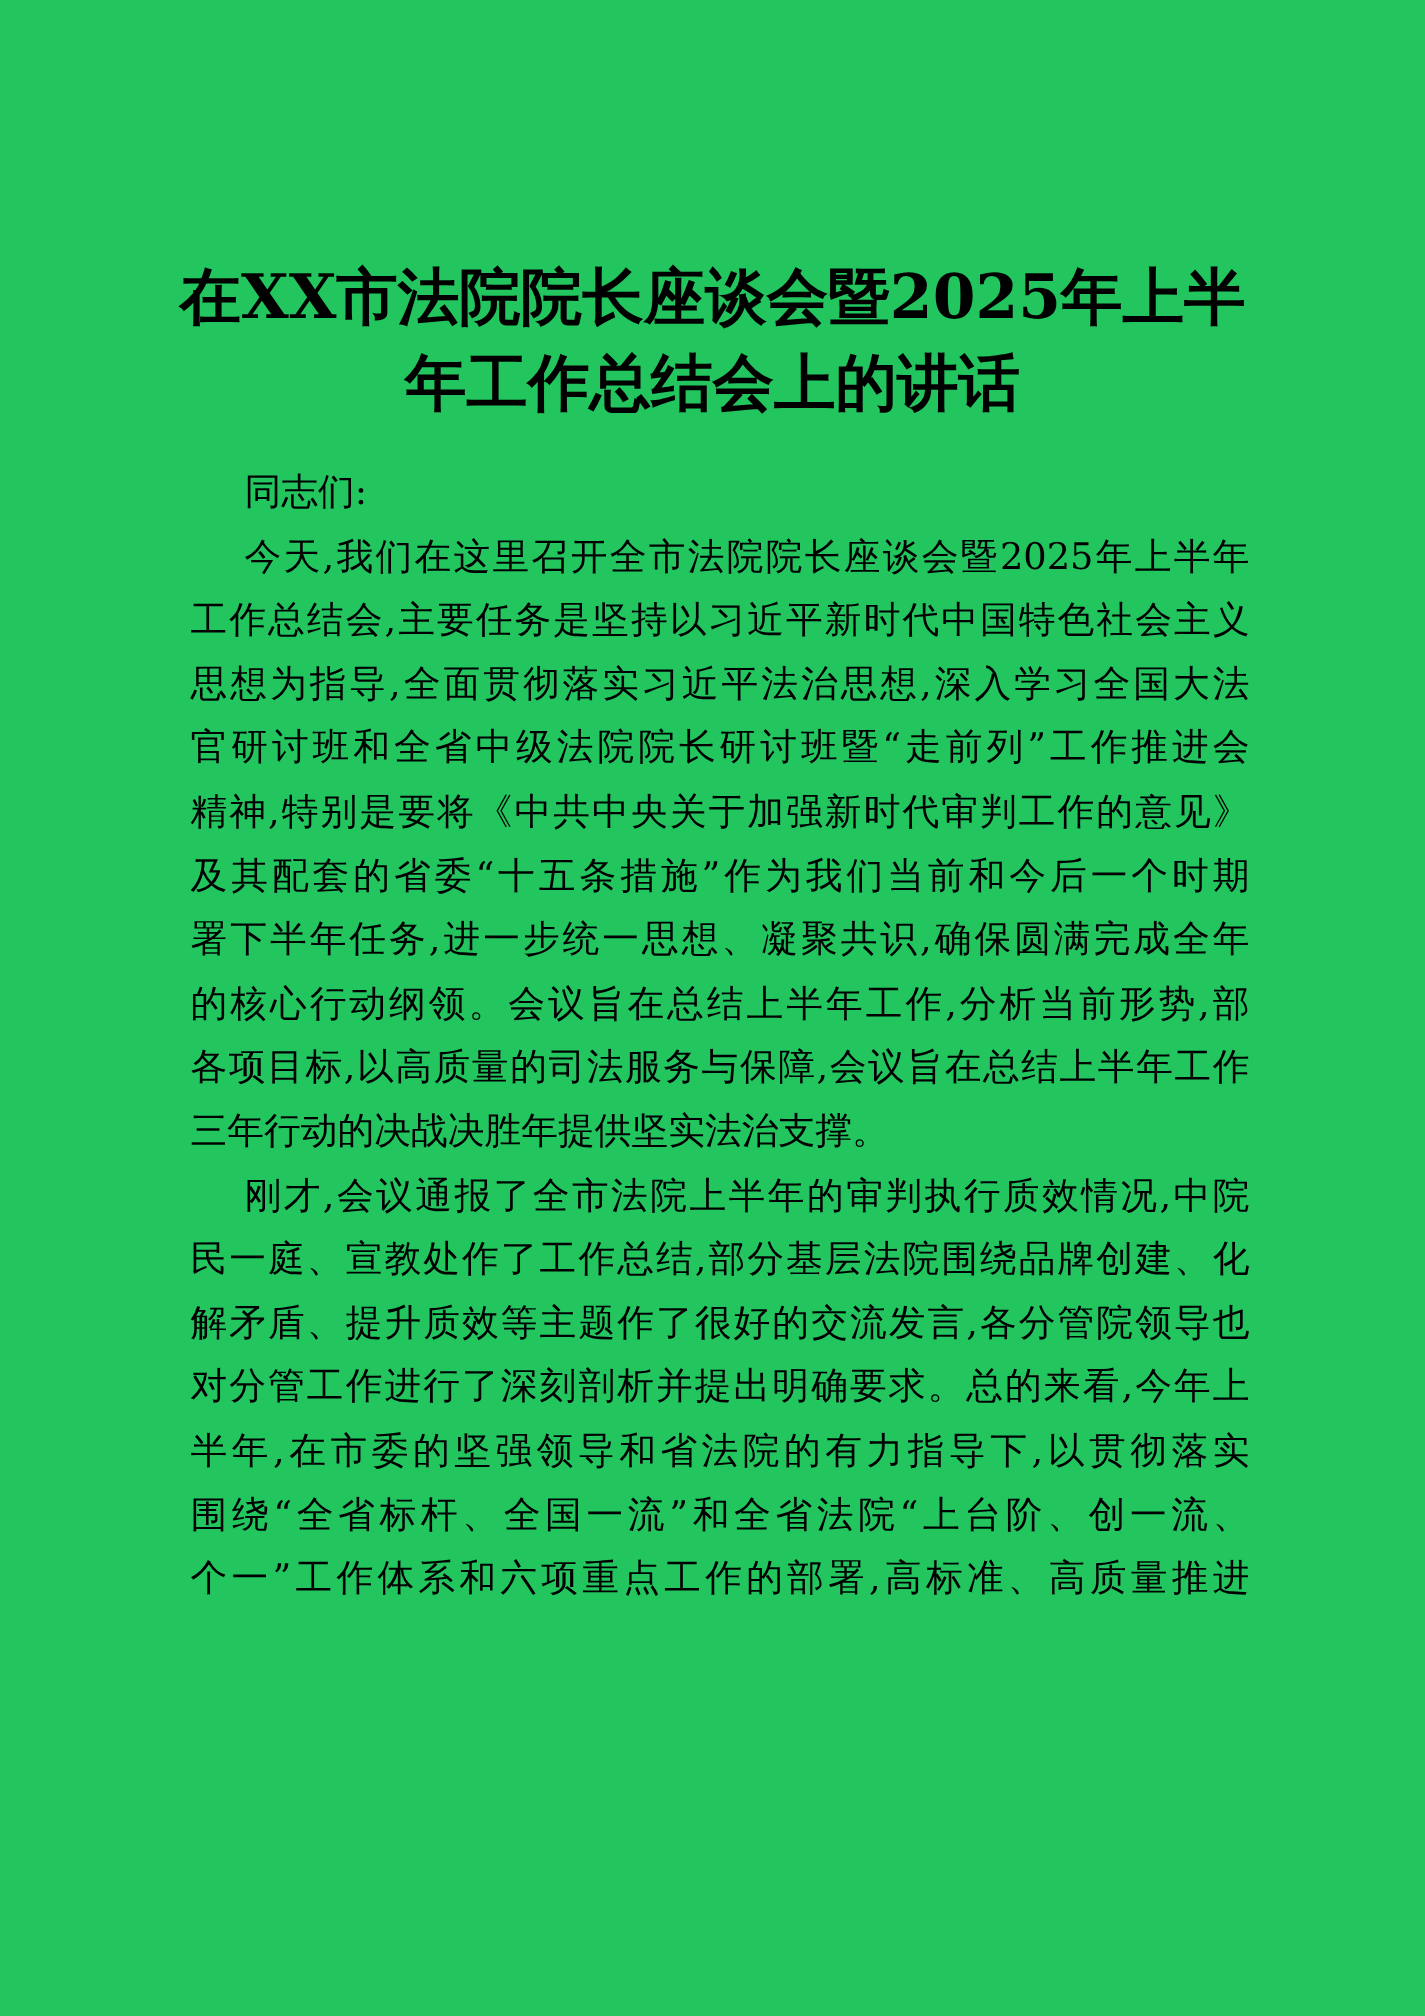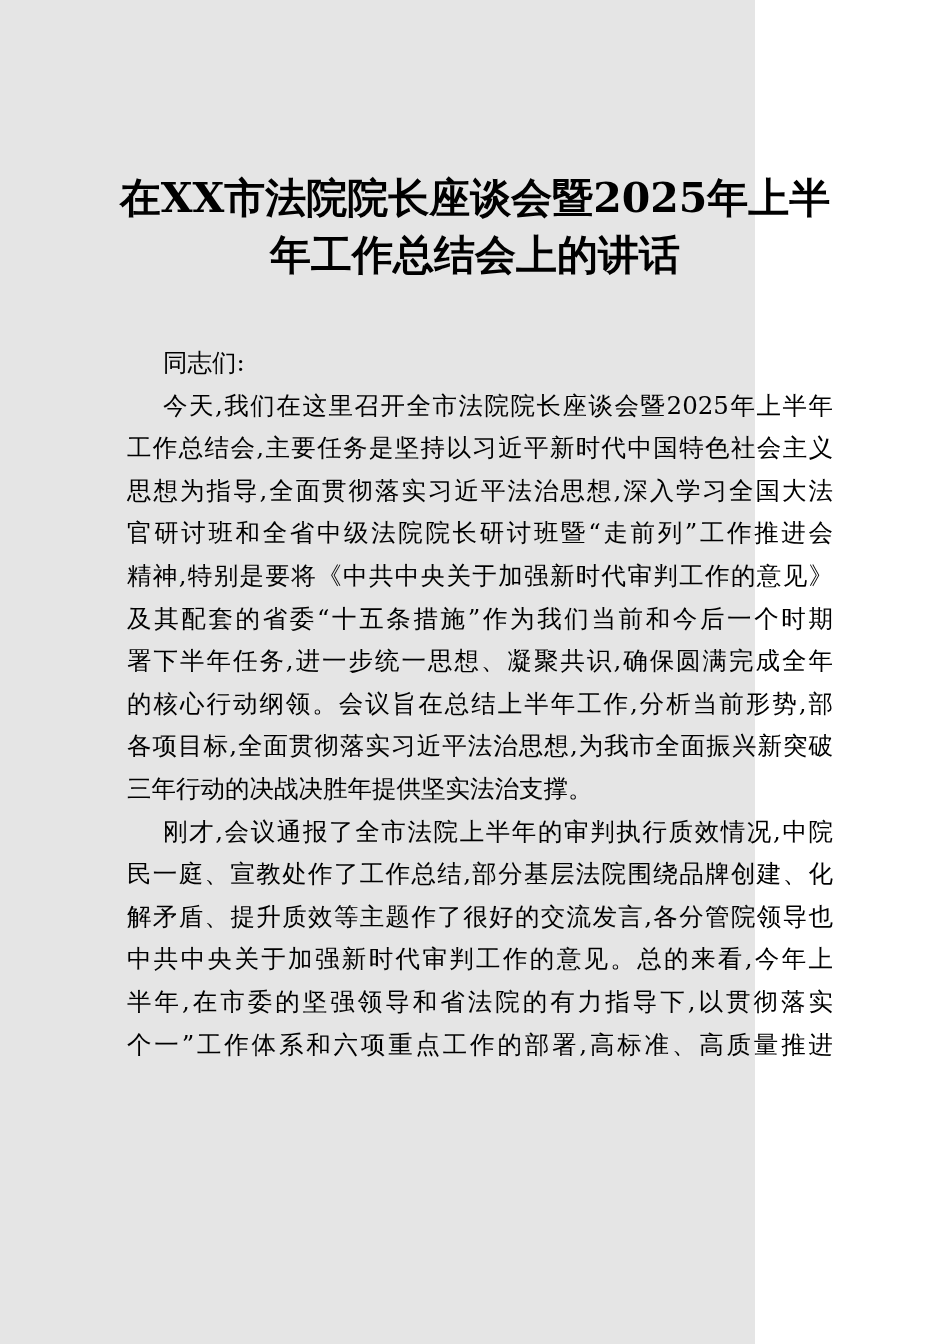--- a/index.html
+++ b/index.html
@@ -1,26 +1,26 @@
 <!DOCTYPE html>
 <html><head>
   <meta charset="utf-8">
   <style>
     html, body { margin: 0; padding: 0; background: #ffffff; }
     body { width: 950px; height: 1344px; position: relative; overflow: hidden; }
-    .page { position: absolute; left: 0; top: 0; width: 755px; height: 1344px; background: #e5e5e5; }
+    .page { position: absolute; left: 0; top: 0; width: 950px; height: 1344px; background: #22c55e; }
     .title {
       position: absolute; left: 100px; width: 750px; text-align: center;
       font-family: "DejaVu Serif", "Liberation Serif", serif;
       font-weight: bold; font-size: 41px; color: #000; line-height: 57px;
       top: 170px;
     }
     .title .tline { display: block; white-space: nowrap; }
     .body {
-      position: absolute; left: 127px; top: 342px; width: 706px;
+      position: absolute; left: 127px; top: 307px; width: 706px;
       font-family: "DejaVu Serif", "Liberation Serif", serif;
       font-size: 24.5px; color: #000;
     }
     .line { display: block; height: 42.6px; line-height: 42.6px; white-space: nowrap; text-align: justify; text-align-last: justify; }
     .line.indent { padding-left: 36px; }
     .line.last { text-align-last: left; }
   </style>
 </head>
 <body>
 
@@ -36,27 +36,28 @@
 
     <div>
       <span class="line indent">今天,我们在这里召开全市法院院长座谈会暨2025年上半年</span>
       <span class="line">工作总结会,主要任务是坚持以习近平新时代中国特色社会主义</span>
       <span class="line">思想为指导,全面贯彻落实习近平法治思想,深入学习全国大法</span>
       <span class="line">官研讨班和全省中级法院院长研讨班暨“走前列”工作推进会</span>
       <span class="line">精神,特别是要将《中共中央关于加强新时代审判工作的意见》</span>
       <span class="line">及其配套的省委“十五条措施”作为我们当前和今后一个时期</span>
       <span class="line">署下半年任务,进一步统一思想、凝聚共识,确保圆满完成全年</span>
       <span class="line">的核心行动纲领。会议旨在总结上半年工作,分析当前形势,部</span>
-      <span class="line">各项目标,全面贯彻落实习近平法治思想,为我市全面振兴新突破</span>
+      <span class="line">各项目标,以高质量的司法服务与保障,会议旨在总结上半年工作</span>
       <span class="line last">三年行动的决战决胜年提供坚实法治支撑。</span>
     </div>
 
     <div>
       <span class="line indent">刚才,会议通报了全市法院上半年的审判执行质效情况,中院</span>
       <span class="line">民一庭、宣教处作了工作总结,部分基层法院围绕品牌创建、化</span>
       <span class="line">解矛盾、提升质效等主题作了很好的交流发言,各分管院领导也</span>
-      <span class="line">中共中央关于加强新时代审判工作的意见。总的来看,今年上</span>
+      <span class="line">对分管工作进行了深刻剖析并提出明确要求。总的来看,今年上</span>
       <span class="line">半年,在市委的坚强领导和省法院的有力指导下,以贯彻落实</span>
+      <span class="line">围绕“全省标杆、全国一流”和全省法院“上台阶、创一流、</span>
       <span class="line">个一”工作体系和六项重点工作的部署,高标准、高质量推进</span>
     </div>
   </div>
 
 </div>
 
 </body></html>

